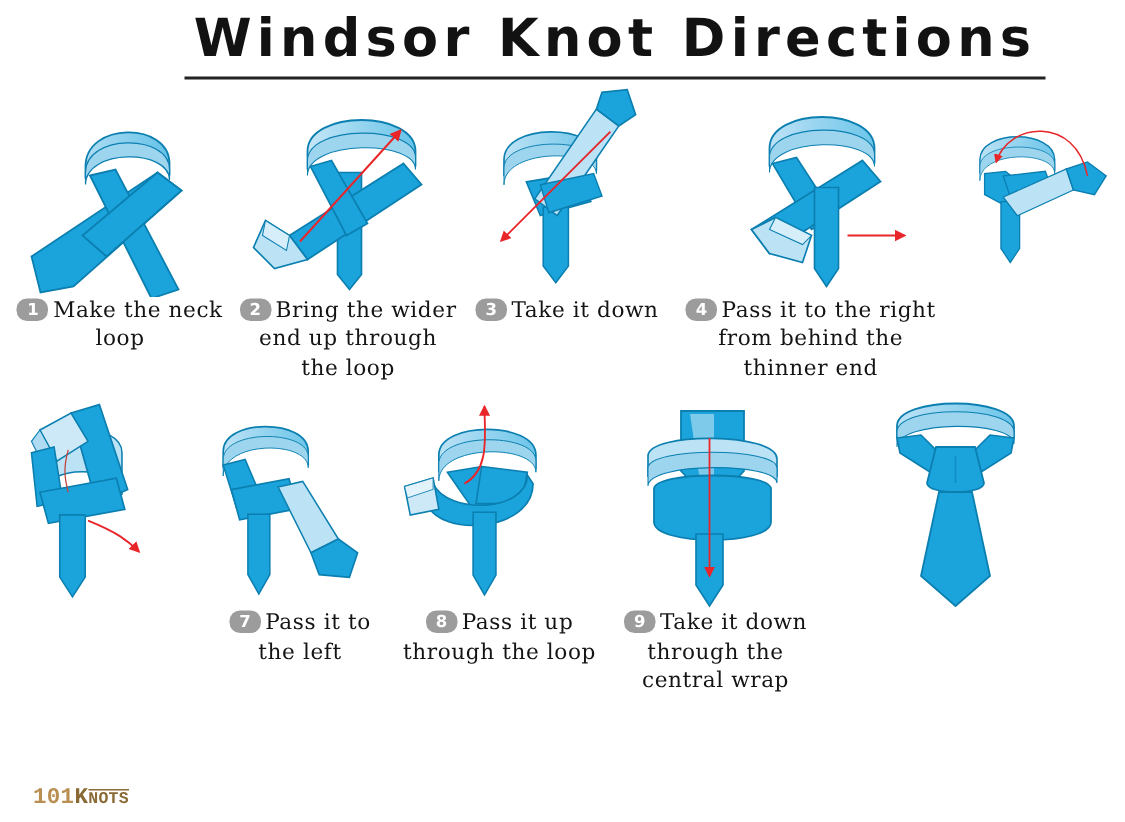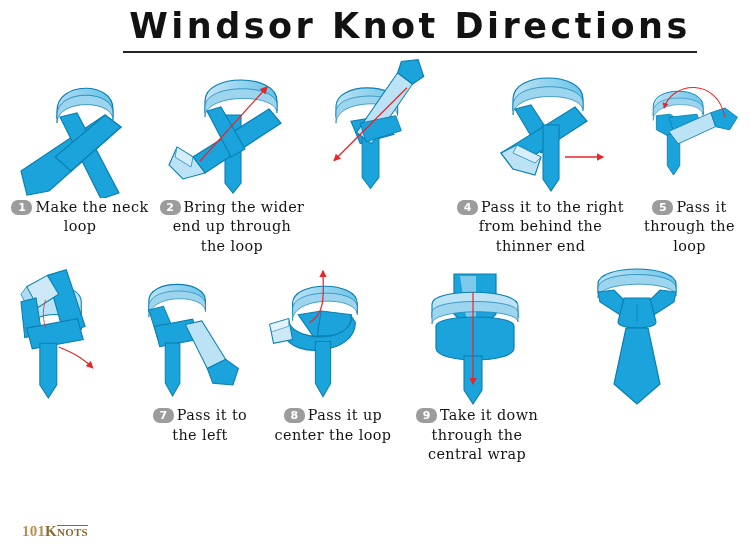--- a/index.html
+++ b/index.html
@@ -76,21 +76,21 @@
     text-align:center;
     vertical-align:1px;
     margin-right:3px;
     letter-spacing:0;
   }
   
   .watermark{
     position:absolute;
     left:22px;
     bottom:8px;
-    font-family:Liberation Serif, serif;
+    font-family:Liberation Mono, monospace;
     font-size:15px;
     font-weight:700;
     color:#c8a46a;
     letter-spacing:0.2px;
     white-space:nowrap;
   }
   .watermark .wm-101{color:#b98f52;}
   .watermark .wm-k{color:#8a6a34;}
   .watermark .wm-nots{
     color:#8a6a34;
@@ -187,20 +187,23 @@
 
         <path d="M52 80 L68 92 L112 28 L96 16 Z" fill="#BCE2F5" stroke="#0B7FB0" stroke-width="1.1"></path>
 
         <path d="M96 16 L112 28 L124 20 L118 2 L100 4 Z" fill="#1BA3DC" stroke="#0B7FB0" stroke-width="1.2"></path>
 
         <path d="M56 70 L94 62 L100 78 L62 90 Z" fill="#1BA3DC" stroke="#0B7FB0" stroke-width="1.0"></path>
 
         <path d="M106 32 L28 110" stroke="#E8262A" stroke-width="1.3" fill="none" marker-end="url(#ah3)"></path>
       </svg>
     </div>
+    <div class="caption">
+      <span class="badge">3</span><span>Take it down</span>
+    </div>
   </div>
 
   <div class="step" style="width:185px;">
     <div class="art">
       <svg width="160" height="145" viewBox="0 0 160 145">
         <defs>
           <marker id="ah4" markerWidth="7" markerHeight="7" refX="5" refY="3" orient="auto">
             <path d="M0,0 L6,3 L0,6 z" fill="#E8262A"></path>
           </marker>
           <linearGradient id="g4a" x1="0" y1="0" x2="1" y2="0">
@@ -250,23 +253,20 @@
 
         <path d="M44 84 L60 84 L60 124 L52 136 L44 124 Z" fill="#1BA3DC" stroke="#0B7FB0" stroke-width="1.1"></path>
 
         <path d="M46 80 L58 96 L106 74 L100 56 Z" fill="#BCE2F5" stroke="#0B7FB0" stroke-width="1.1"></path>
 
         <path d="M100 56 L106 74 L124 78 L134 62 L118 50 Z" fill="#1BA3DC" stroke="#0B7FB0" stroke-width="1.2"></path>
 
         <path d="M118 62 C108 10 50 16 40 50" stroke="#E8262A" stroke-width="1.3" fill="none" marker-end="url(#ah5)"></path>
       </svg>
     </div>
-    <div class="caption">
-      <span class="badge">5</span><span>Pass it through the loop</span>
-    </div>
   </div>
 
 </div>
 
 <div class="row row2">
 
   <div class="step" style="width:132px;">
     <div class="art">
       <svg width="140" height="150" viewBox="0 0 140 150">
         <defs>
@@ -347,21 +347,21 @@
 
         <path d="M6 68 L26 62 L30 84 L10 88 Z" fill="#CDE9F8" stroke="#0B7FB0" stroke-width="1.1"></path>
         <path d="M6 68 L26 62 L26 70 L8 76 Z" fill="#E2F3FB" stroke="#0B7FB0" stroke-width="0.6"></path>
 
         <path d="M54 86 L70 86 L70 130 L62 144 L54 130 Z" fill="#1BA3DC" stroke="#0B7FB0" stroke-width="1.1"></path>
 
         <path d="M48 66 C66 56 62 32 62 12" stroke="#E8262A" stroke-width="1.3" fill="none" marker-end="url(#ah8)"></path>
       </svg>
     </div>
     <div class="caption">
-      <span class="badge">8</span><span>Pass it up center the loop</span>
+      <span class="badge">8</span><span>Pass it up through the loop</span>
     </div>
   </div>
 
   <div class="step" style="width:150px;justify-content:space-between;">
     <div class="art">
       <svg width="150" height="150" viewBox="0 0 150 150">
         <defs>
           <marker id="ah9" markerWidth="7" markerHeight="7" refX="5" refY="3" orient="auto">
             <path d="M0,0 L6,3 L0,6 z" fill="#E8262A"></path>
           </marker>

